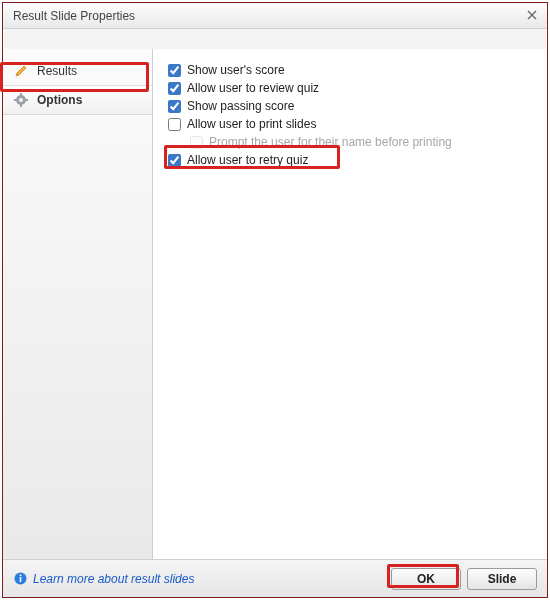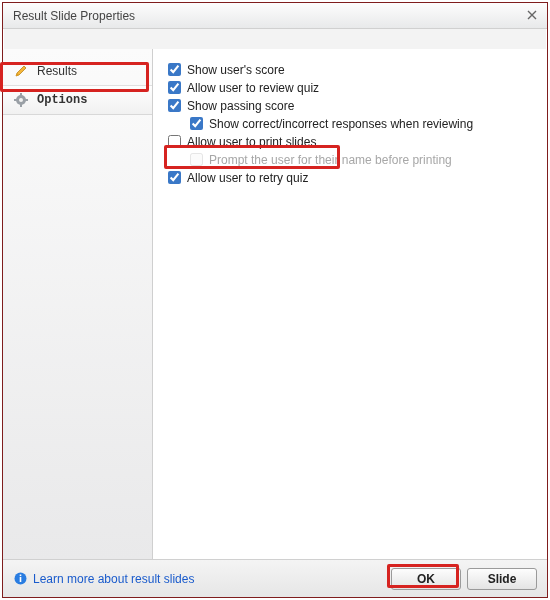--- a/index.html
+++ b/index.html
@@ -58,31 +58,31 @@
     padding: 6px 10px;
     cursor: pointer;
   }
   .sidebar-item .icon { width: 16px; height: 16px; display: flex; align-items: center; justify-content: center; }
   .sidebar-item .lbl { color: #333; }
   .sidebar-item.selected {
     background: linear-gradient(#fefefe, #f1f1f1);
     border-top: 1px solid #e0e0e0;
     border-bottom: 1px solid #d8d8d8;
   }
-  .sidebar-item.selected .lbl { font-weight: bold; font-family: Liberation Mono, monospace; }
+  .sidebar-item.selected .lbl { font-weight: bold; }
   .content {
     flex: 1;
     background: #ffffff;
     padding: 12px 14px;
     overflow: auto;
     border-left: 1px solid #fff;
   }
   .opt-row {
     display: flex;
-    align-items: flex-start;
+    align-items: flex-end;
     gap: 6px;
     padding: 2px 0;
     color: #222;
   }
   .opt-row.indent1 { padding-left: 22px; }
   .opt-row.disabled { color: #a7a7a7; }
   .opt-row input[type=checkbox] {
     width: 13px; height: 13px;
     accent-color: #3a78c7;
     margin: 0;
@@ -91,21 +91,21 @@
   .footer {
     height: 38px;
     background: linear-gradient(#f4f4f4, #e6e6e6);
     border-top: 1px solid #d0d0d0;
     display: flex;
     align-items: center;
     padding: 0 10px;
     gap: 6px;
   }
   .info-block {
-    display: flex; align-items: center; gap: 6px; flex: 1;
+    display: flex; align-items: center; gap: 6px; flex: 1; font-style: italic;
   }
   .info-icon {
     width: 14px; height: 14px;
     display: flex; align-items: center; justify-content: center;
   }
   .learn-link {
     color: #1a5bcc;
     cursor: pointer;
   }
   .btn {
@@ -182,24 +182,20 @@
       <label class="opt-row">
         <input type="checkbox" checked="" style="">
         <span>Allow user to review quiz</span>
       </label>
 
       <label class="opt-row">
         <input type="checkbox" checked="" style="">
         <span>Show passing score</span>
       </label>
 
-      <label class="opt-row indent1">
-        <input type="checkbox" checked="" style="">
-        <span>Show correct/incorrect responses when reviewing</span>
-      </label>
 
       <label class="opt-row">
         <input type="checkbox" style="">
         <span>Allow user to print slides</span>
       </label>
 
       <label class="opt-row indent1 disabled">
         <input type="checkbox" disabled="" style="">
         <span>Prompt the user for their name before printing</span>
       </label>

